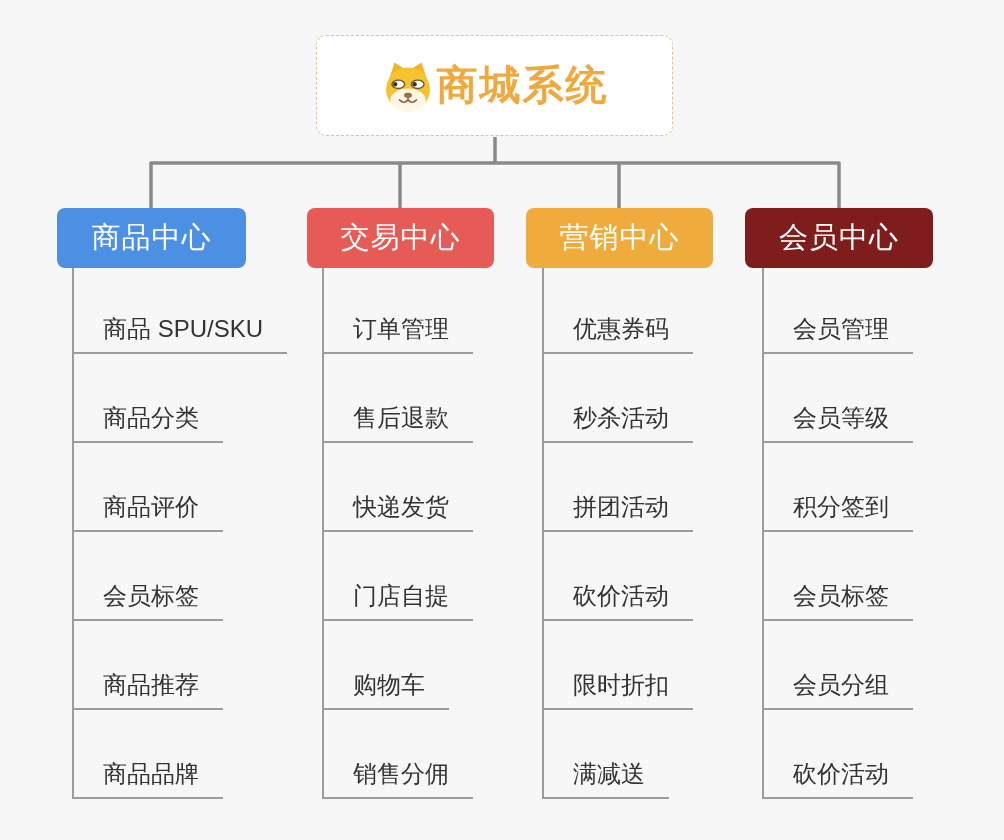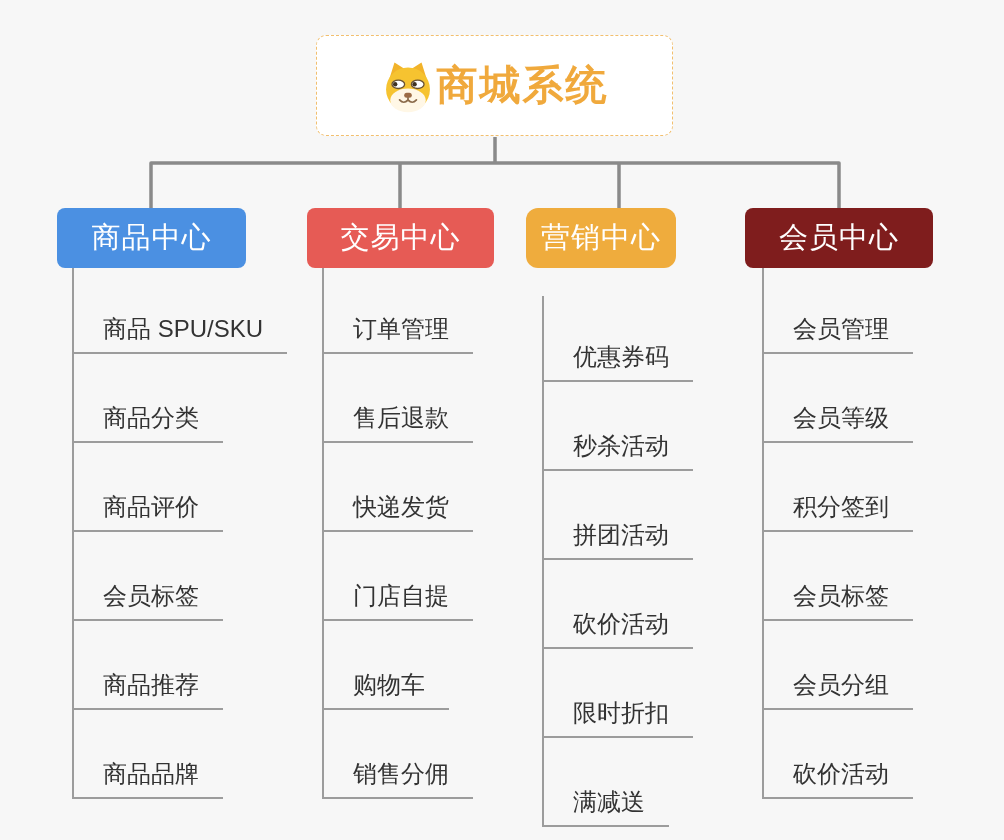--- a/index.html
+++ b/index.html
@@ -36,30 +36,30 @@
   
   .branch{
     position:absolute;top:208px;height:60px;
     border-radius:8px;
     display:flex;align-items:center;justify-content:center;
     color:#ffffff;font-size:29px;letter-spacing:1px;
     box-sizing:border-box;cursor:pointer;
   }
   .branch1{left:57px;width:189px;}
   .branch2{left:307px;width:187px;}
-  .branch3{left:526px;width:150px;border-radius:12px;}
+  .branch3{left:526px;width:187px;}
   .branch4{left:745px;width:188px;}
   
   .col{
     position:absolute;top:268px;
     border-left:2px solid var(--leaf-line);
   }
   .col1{left:72px;}
   .col2{left:322px;}
-  .col3{left:542px;margin-top:28px;}
+  .col3{left:542px;}
   .col4{left:762px;}
   .leaf-row{height:89px;display:flex;align-items:flex-end;}
   .leaf-row:first-child{height:86px;}
   .leaf{
     display:inline-block;
     padding:0 24px 7px 31px;
     margin-left:-2px;
     border-bottom:2px solid var(--leaf-line);
     font-size:24px;color:#333333;
     white-space:nowrap;cursor:pointer;

